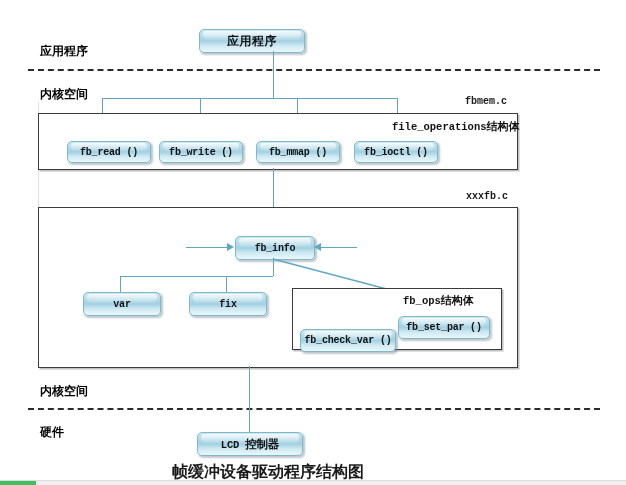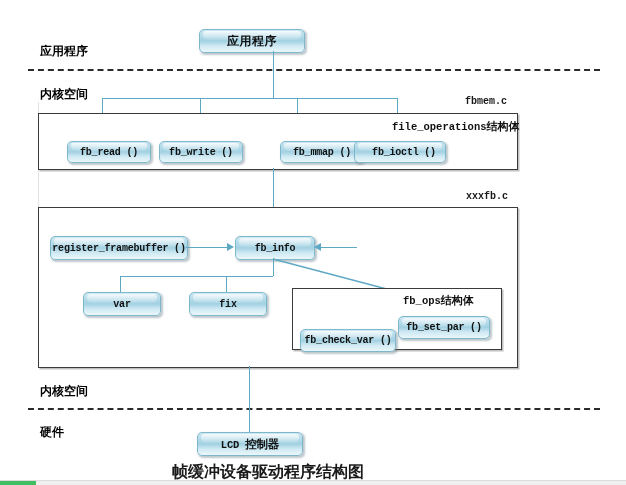--- a/index.html
+++ b/index.html
@@ -185,35 +185,32 @@
   <div class="struct-title" style="left:392px; top:119px;">
     <span>file_operations</span><span class="cjk">结构体</span>
   </div>
 
   <div class="node" style="left:67px; top:141px; width:82px; height:20px;">
     <span class="lbl">fb_read ()</span>
   </div>
   <div class="node" style="left:159px; top:141px; width:82px; height:20px;">
     <span class="lbl">fb_write ()</span>
   </div>
-  <div class="node" style="left:256px; top:141px; width:82px; height:20px;margin-left:24px;">
+  <div class="node" style="left:256px; top:141px; width:82px; height:20px;">
     <span class="lbl">fb_mmap ()</span>
   </div>
-  <div class="node" style="left:354px; top:141px; width:82px; height:20px;padding-left:8px;">
+  <div class="node" style="left:354px; top:141px; width:82px; height:20px;">
     <span class="lbl">fb_ioctl ()</span>
   </div>
 
   <div class="conn-v" style="left:273px; top:168px; height:68px;"></div>
 
   <div class="filebox-title" style="left:466px; top:191px;">xxxfb.c</div>
   <div class="filebox" style="left:38px; top:207px; width:478px; height:159px;"></div>
 
-  <div class="node" style="left:50px; top:236px; width:136px; height:22px;">
-    <span class="lbl">register_framebuffer ()</span>
-  </div>
   <div class="conn-h" style="left:186px; top:247px; width:41px;"></div>
   <div class="arrow-r" style="left:227px; top:243px;"></div>
 
   <div class="node" style="left:235px; top:236px; width:78px; height:22px;">
     <span class="lbl">fb_info</span>
   </div>
 
   <div class="conn-h" style="left:320px; top:247px; width:37px;"></div>
   <div class="arrow-l" style="left:314px; top:243px;"></div>
 

